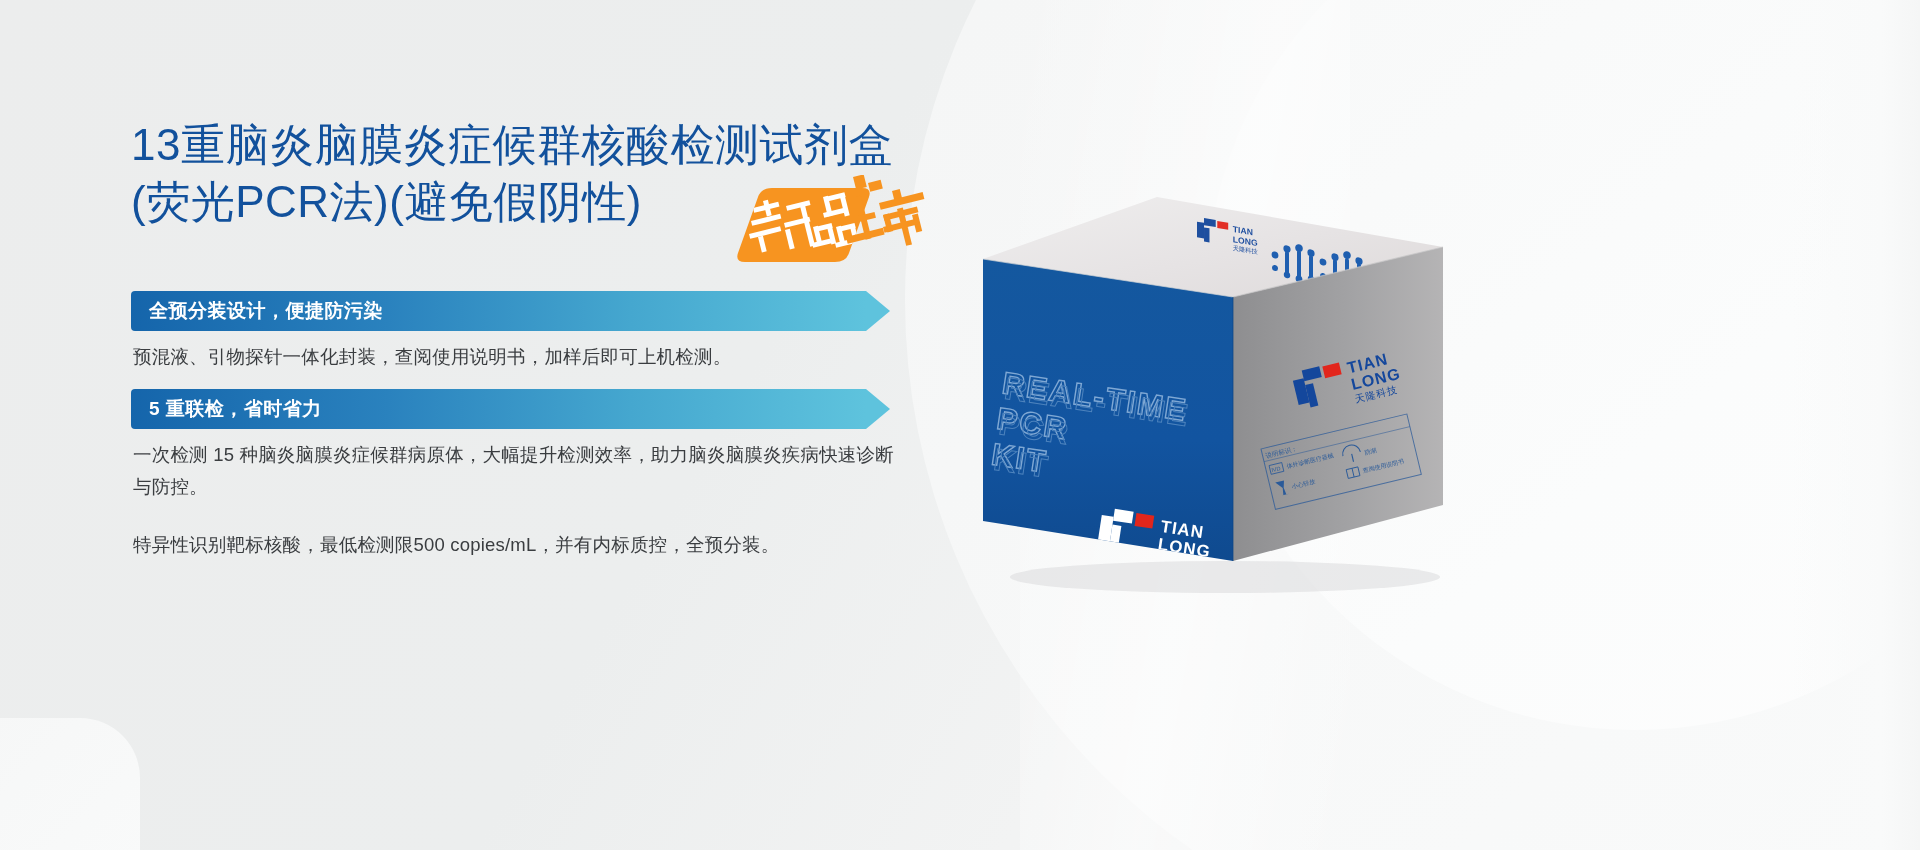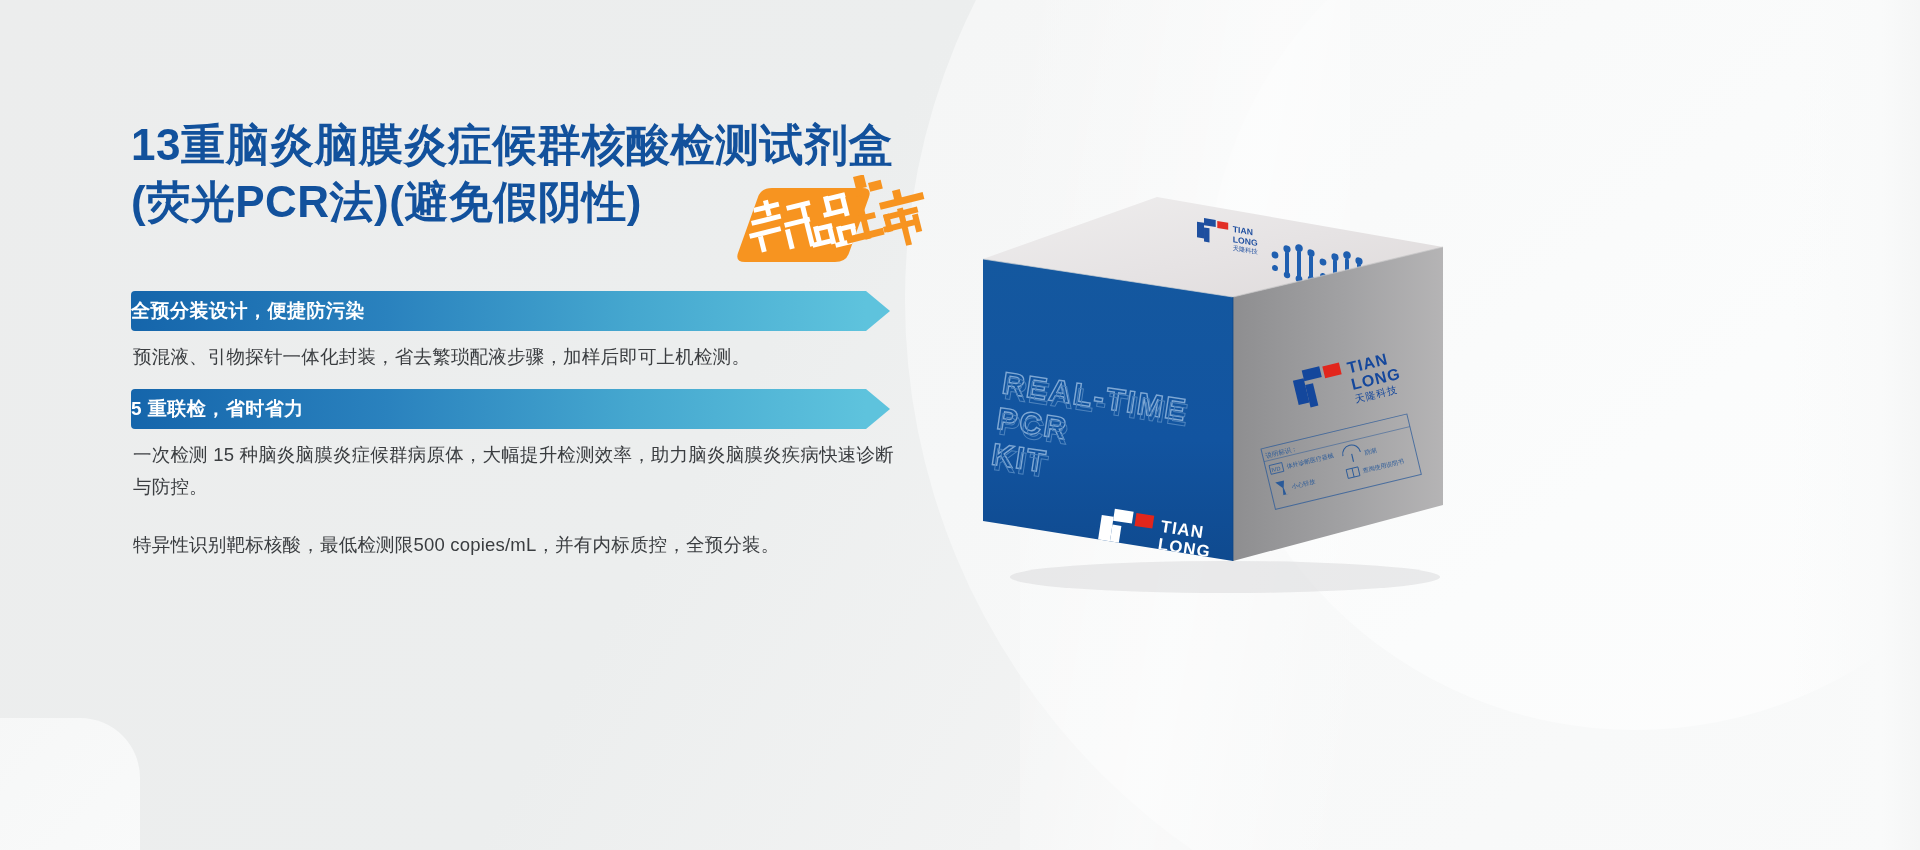--- a/index.html
+++ b/index.html
@@ -64,21 +64,21 @@
 
   
   .title-block {
     position: absolute;
     left: 131px; top: 116px;
     width: 900px;
   }
   .title-line {
     font-size: 44px;
     line-height: 57px;
-    font-weight: 700;
+    font-weight: 400;
     color: #12519c;
     letter-spacing: 0.5px;
     white-space: nowrap;
   }
 
   
   .badge {
     position: absolute;
     left: 722px; top: 175px;
     width: 210px; height: 96px;
@@ -114,20 +114,21 @@
     border-top: 20px solid transparent;
     border-bottom: 20px solid transparent;
     border-left: 24px solid #5ec3dd;
   }
   .feature-bar .bar-label {
     position: relative;
     z-index: 2;
     color: #ffffff;
     font-size: 19px;
     font-weight: 700;
+    padding-left: 18px;
     letter-spacing: .5px;
     white-space: nowrap;
   }
   .feature-desc {
     color: #3a3d40;
     font-size: 18.5px;
     line-height: 32px;
     padding: 10px 2px 8px 2px;
     max-width: 772px;
     letter-spacing: .2px;
@@ -219,21 +220,21 @@
     </div>
 
     <div class="features">
 
       <div class="feature">
         <div class="feature-bar">
           <div class="bar-body"></div>
           <div class="bar-tip"></div>
           <div class="bar-label">全预分装设计，便捷防污染</div>
         </div>
-        <div class="feature-desc">预混液、引物探针一体化封装，省去繁琐配液步骤，加样后即可上机检测。</div>
+        <div class="feature-desc">预混液、引物探针一体化封装，查阅使用说明书，加样后即可上机检测。</div>
       </div>
 
       <div class="feature">
         <div class="feature-bar">
           <div class="bar-body"></div>
           <div class="bar-tip"></div>
           <div class="bar-label">5 重联检，省时省力</div>
         </div>
         <div class="feature-desc">一次检测 15 种脑炎脑膜炎症候群病原体，大幅提升检测效率，助力脑炎脑膜炎疾病快速诊断与防控。</div>
       </div>

